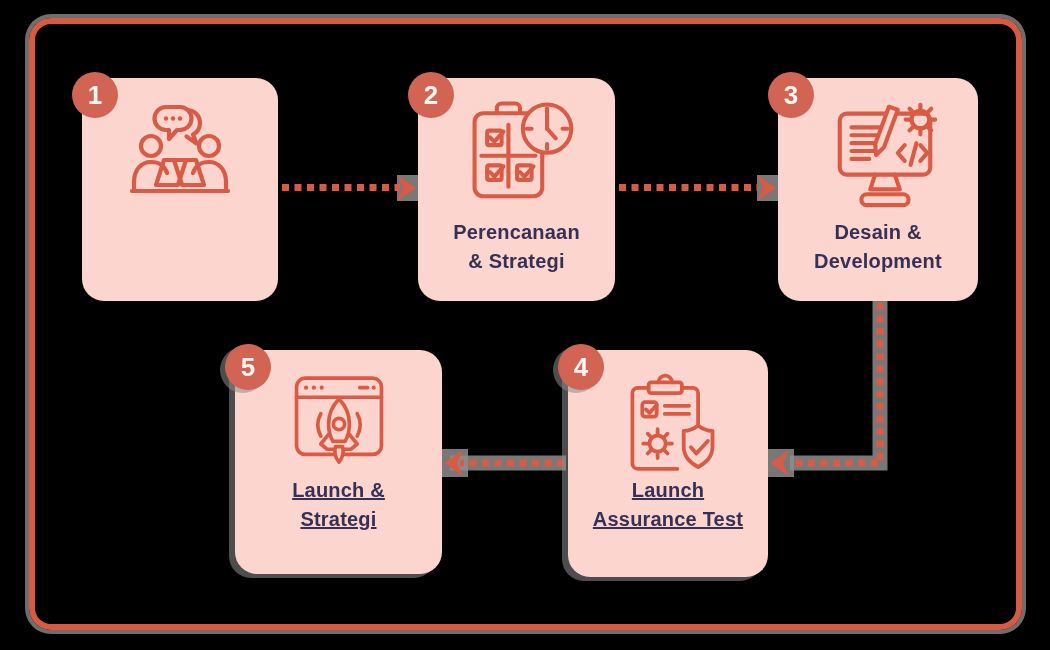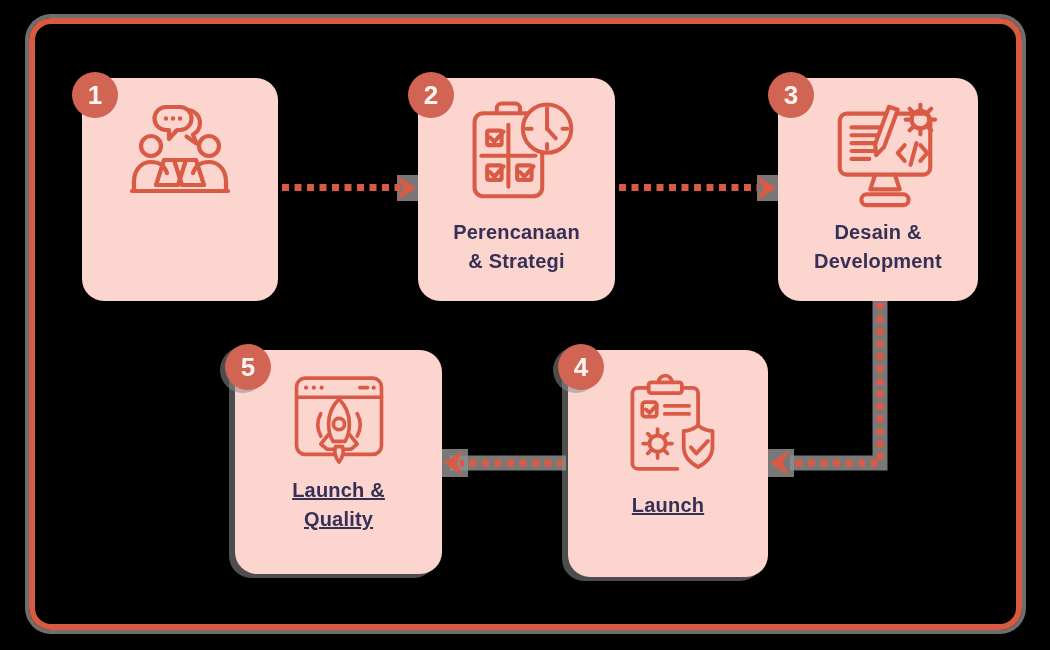--- a/index.html
+++ b/index.html
@@ -159,20 +159,21 @@
         <path d="M31 46 l4 4 8 -9"></path>
         <path d="M52 42 h27 M52 51 h27"></path>
         <circle cx="44" cy="84" r="9"></circle>
         <path d="M44 68 v6 M55 73 l-4.5 4.5 M60 84 h-6 M55 95 l-4.5 -4.5 M44 100 v-6 M33 95 l4.5 -4.5 M28 84 h6 M33 73 l4.5 4.5"></path>
         <path d="M89 64 c5 4 11 6 16 6 v17 c0 12 -7 18 -16 23 c-9 -5 -16 -11 -16 -23 v-17 c5 0 11 -2 16 -6 z" fill="#FBD5CE"></path>
         <path d="M81 88 l6 7 13 -14"></path>
       </g>
     </svg>
     <div class="label">
       <span>Launch</span>
+      <span>Assurance Test</span>
     </div>
   </div>
 
   <div class="card row-bottom halo" id="card-5">
     <div class="badge">
         <span>5</span>
       </div>
     <svg class="icon" width="104" height="104" viewBox="0 0 120 120">
       <g class="ic">
         <rect x="11" y="14" width="98" height="88" rx="10"></rect>
@@ -186,17 +187,17 @@
         <path d="M81 55 q7 13 0 26"></path>
         <path d="M48 79 l-9 11 7 6 h8" fill="#FBD5CE"></path>
         <path d="M72 79 l9 11 -7 6 h-8" fill="#FBD5CE"></path>
         <path d="M60 38 c9 9 12 19 12 29 c0 9 -2 15 -5 20 h-14 c-3 -5 -5 -11 -5 -20 c0 -10 3 -20 12 -29 z" fill="#FBD5CE"></path>
         <circle cx="60" cy="67" r="6.5" fill="#FBD5CE"></circle>
         <path d="M56 93 c-2 7 0 13 4 18 c4 -5 6 -11 4 -18 z" fill="#FBD5CE"></path>
       </g>
     </svg>
     <div class="label">
       <span>Launch &amp;</span>
-      <span>Quality</span>
+      <span>Strategi</span>
     </div>
   </div>
 
 </div>
 
 </body></html>

